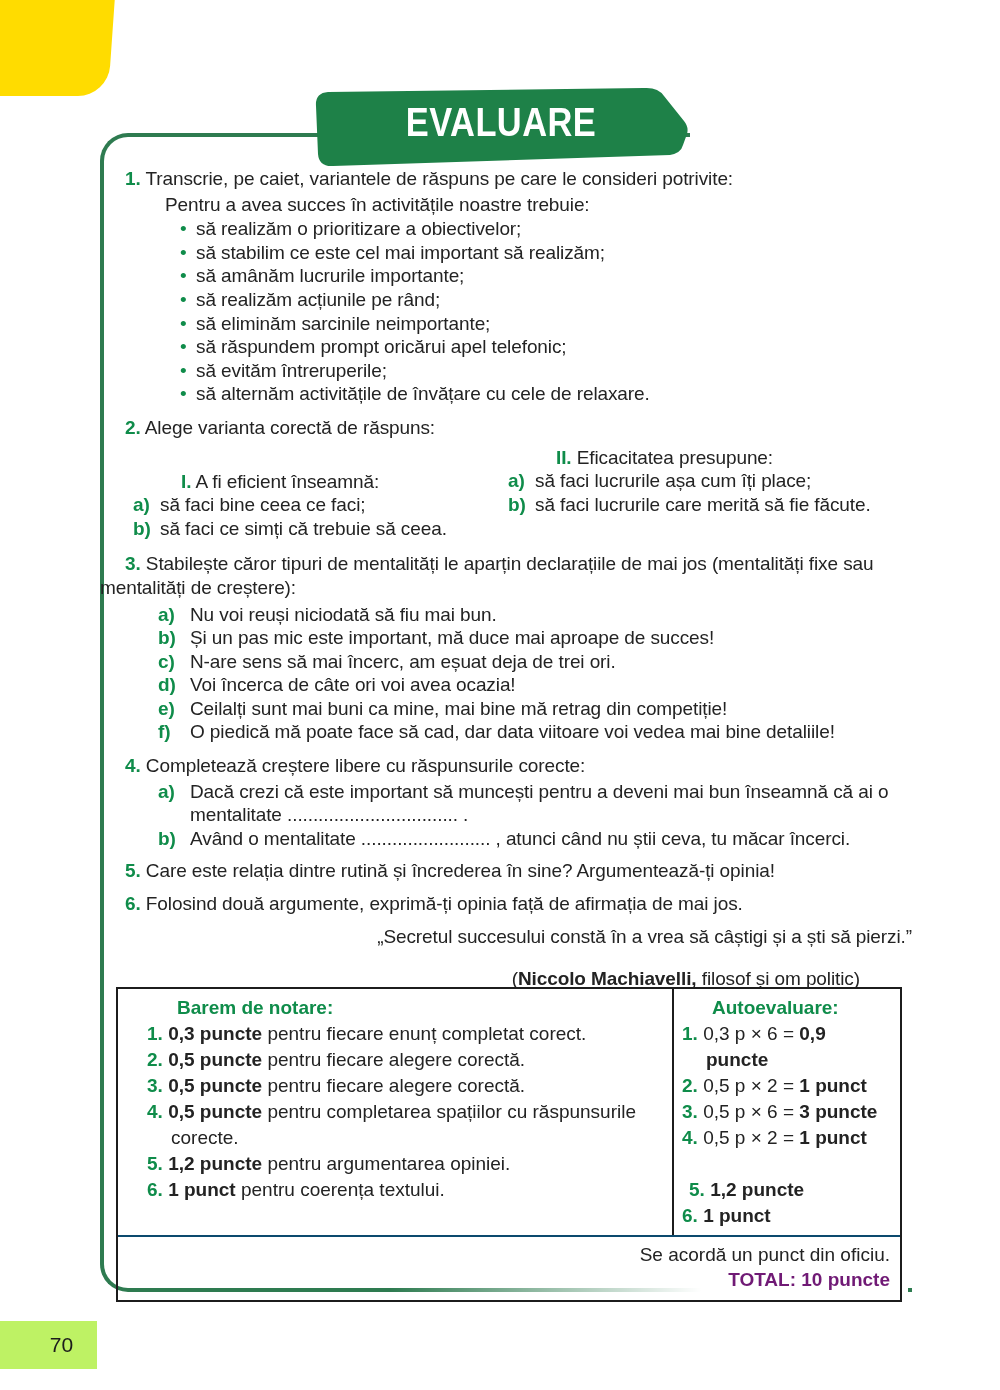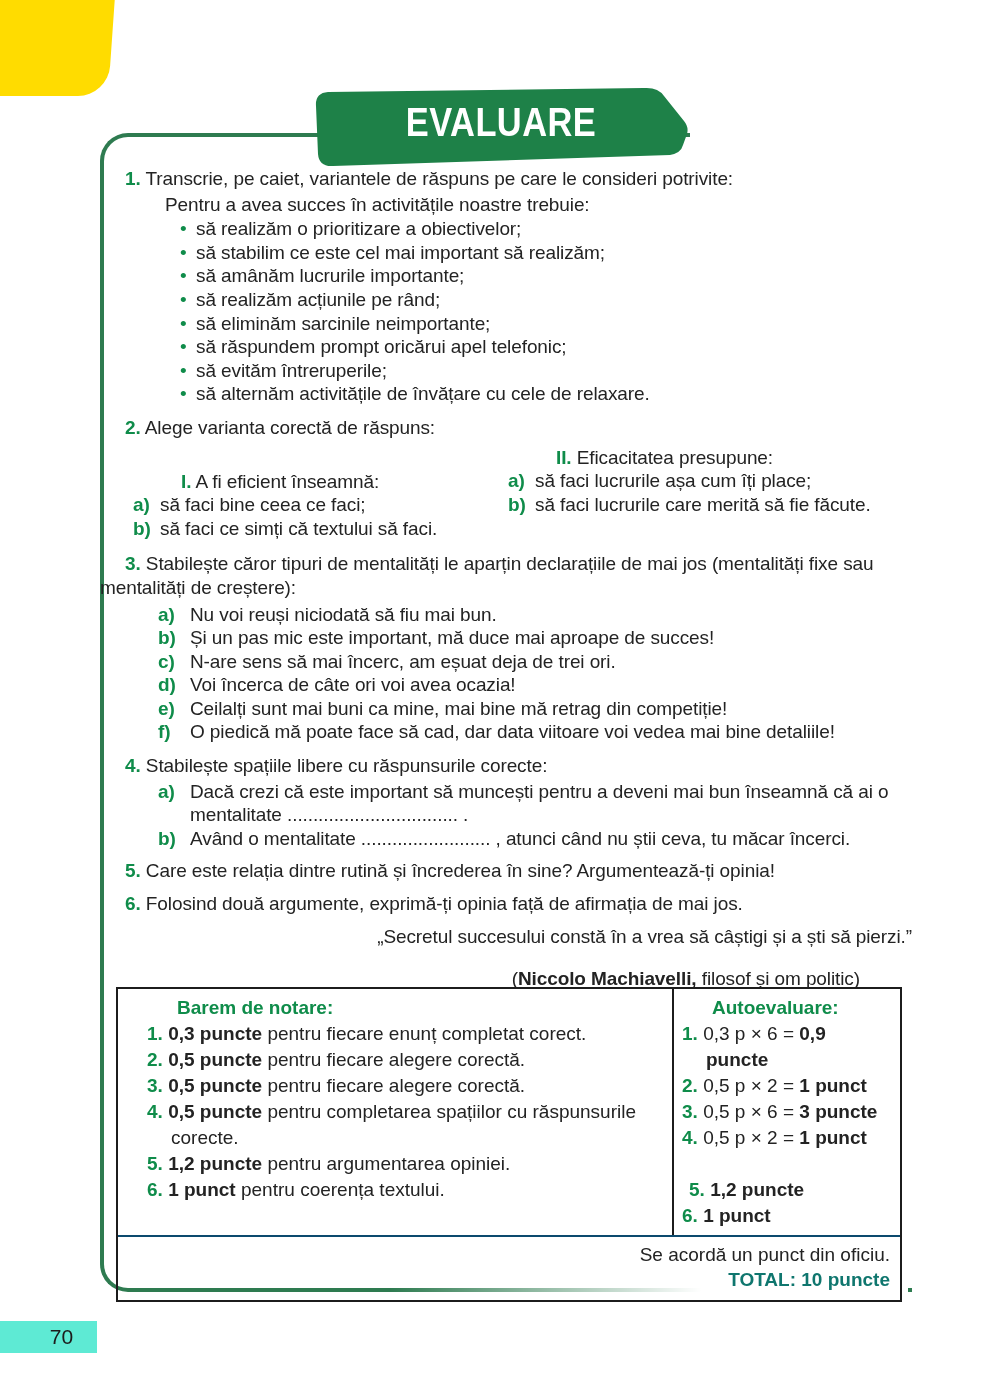--- a/index.html
+++ b/index.html
@@ -6,22 +6,22 @@
   body {
     width:1000px; height:1390px; position:relative; background:#ffffff;
     font-family:"Liberation Sans", sans-serif; color:#232323; overflow:hidden;
   }
   
   .corner-blob {
     position:absolute; left:-14px; top:-18px; width:126px; height:114px;
     background:#FFDC00; border-radius:0 0 30px 0; transform:skewX(-4deg);
   }
   .footer-tab {
-    position:absolute; left:0; top:1321px; width:97px; height:32px;
-    background:#5eead4; display:flex; align-items:center; justify-content:center;
+    position:absolute; left:0; top:1321px; width:97px; height:48px;
+    background:#bef264; display:flex; align-items:center; justify-content:center;
     padding-left:26px; box-sizing:border-box; font-size:21px; color:#1c1c1c;
   }
   
   .frame {
     position:absolute; left:100px; top:133px; width:808px; height:1151px;
     border-left:4px solid #2E7B50; border-top:4px solid #2E7B50; border-bottom:4px solid #2E7B50;
     border-right:none; border-radius:28px 0 0 28px;
   }
   .frame-top-cover { position:absolute; left:690px; top:130px; width:310px; height:10px; background:#fff; }
   .frame-bottom-fade {
@@ -61,21 +61,21 @@
     position:absolute; left:116px; top:987px; width:786px; box-sizing:border-box;
     border:2px solid #1c1c1c; font-size:19px; line-height:26px;
   }
   .grade-main { display:flex; min-height:219px;padding-left:19px; }
   .grade-left { width:537px; box-sizing:border-box; border-right:2px solid #1c1c1c; padding:6px 10px 6px 10px; }
   .grade-right { flex:1; padding:6px 8px 6px 8px; }
   .grade-title { color:#0F8C4A; font-weight:bold; margin-left:30px; }
   .gi { padding-left:24px; text-indent:-24px; }
   .gap-above { margin-top:26px;margin-left:7px; }
   .grade-footer { border-top:2px solid #0c4a6e; text-align:right; padding:5px 10px 8px 10px; line-height:25px; }
-  .total { color:#0f766e; font-weight:bold;text-align:right; }
+  .total { color:#701a75; font-weight:bold;text-align:right; }
 </style>
 </head>
 <body>
 
 <div class="corner-blob"></div>
 
 <div class="frame"></div>
 <div class="frame-top-cover"></div>
 <div class="frame-bottom-fade"></div>
 
@@ -119,38 +119,38 @@
   <div class="bullet">
       <span class="dot">•</span>
       <span>să alternăm activitățile de învățare cu cele de relaxare.</span>
     </div>
 
   <p class="ex-title ex-gap"><span class="g">2.</span> <span>Alege varianta corectă de răspuns:</span></p>
   <div class="cols">
     <div class="col1">
       <div class="col-title"><span class="g">I.</span> <span>A fi eficient înseamnă:</span></div>
       <div class="col-item"><span class="letter">a)</span><span>să faci bine ceea ce faci;</span></div>
-      <div class="col-item"><span class="letter">b)</span><span>să faci ce simți că textului să faci.</span></div>
+      <div class="col-item"><span class="letter">b)</span><span>să faci ce simți că trebuie să ceea.</span></div>
     </div>
     <div class="col2">
       <div class="col-title"><span class="g">II.</span> <span>Eficacitatea presupune:</span></div>
       <div class="col-item"><span class="letter">a)</span><span>să faci lucrurile așa cum îți place;</span></div>
       <div class="col-item"><span class="letter">b)</span><span>să faci lucrurile care merită să fie făcute.</span></div>
     </div>
   </div>
 
   <p class="p3"><span class="g">3.</span> <span>Stabilește căror tipuri de mentalități le aparțin declarațiile de mai jos (mentalități fixe sau mentalități de creștere):</span></p>
   <p class="lettered"><span class="letter">a)</span><span>Nu voi reuși niciodată să fiu mai bun.</span></p>
   <p class="lettered"><span class="letter">b)</span><span>Și un pas mic este important, mă duce mai aproape de succes!</span></p>
   <p class="lettered"><span class="letter">c)</span><span>N-are sens să mai încerc, am eșuat deja de trei ori.</span></p>
   <p class="lettered"><span class="letter">d)</span><span>Voi încerca de câte ori voi avea ocazia!</span></p>
   <p class="lettered"><span class="letter">e)</span><span>Ceilalți sunt mai buni ca mine, mai bine mă retrag din competiție!</span></p>
   <p class="lettered"><span class="letter">f)</span><span>O piedică mă poate face să cad, dar data viitoare voi vedea mai bine detaliile!</span></p>
 
-  <p class="ex-title ex-gap"><span class="g">4.</span> <span>Stabilește spațiile libere cu răspunsurile corecte:</span></p>
+  <p class="ex-title ex-gap"><span class="g">4.</span> <span>Completează creștere libere cu răspunsurile corecte:</span></p>
   <p class="lettered"><span class="letter">a)</span><span>Dacă crezi că este important să muncești pentru a deveni mai bun înseamnă că ai o mentalitate ................................. .</span></p>
   <p class="lettered"><span class="letter">b)</span><span>Având o mentalitate ......................... , atunci când nu știi ceva, tu măcar încerci.</span></p>
 
   <p class="line-5"><span class="g">5.</span> <span>Care este relația dintre rutină și încrederea în sine? Argumentează-ți opinia!</span></p>
   <p class="line-6"><span class="g">6.</span> <span>Folosind două argumente, exprimă-ți opinia față de afirmația de mai jos.</span></p>
 
   <p class="quote-line">„Secretul succesului constă în a vrea să câștigi și a ști să pierzi.”</p>
   <p class="attrib"><span>(</span><b>Niccolo Machiavelli,</b><span> filosof și om politic)</span></p>
 </div>
 

